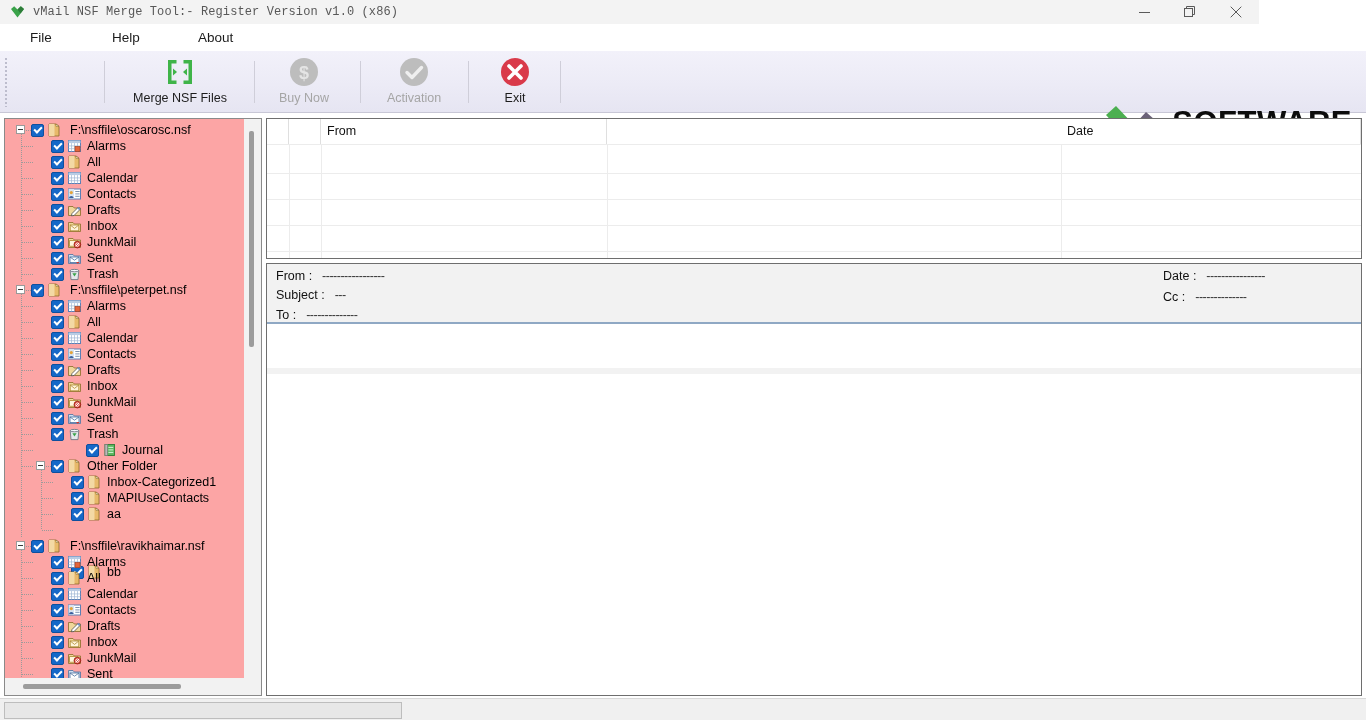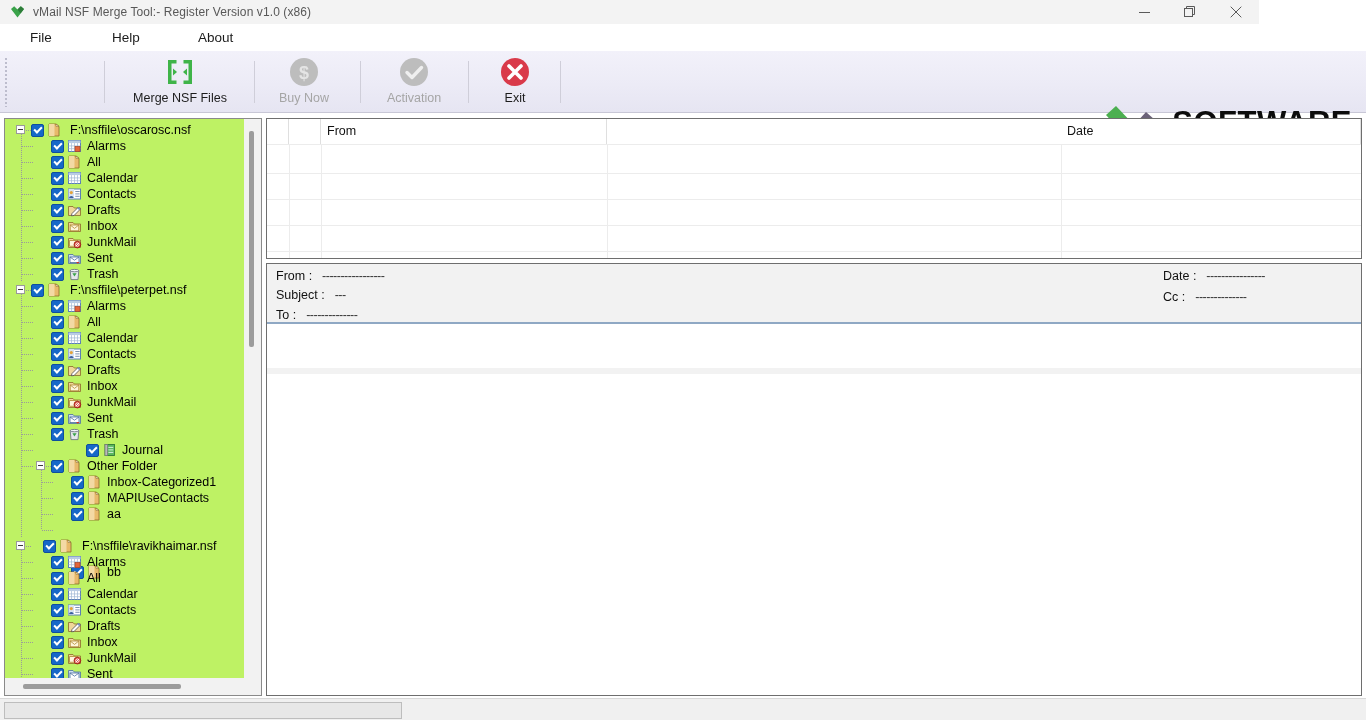--- a/index.html
+++ b/index.html
@@ -9,21 +9,21 @@
     overflow: hidden;
     background: #ffffff;
     font-family: "Liberation Sans", sans-serif;
     -webkit-font-smoothing: antialiased;
   }
 
   
   #titlebar {
     position: absolute; left: 0; top: 0; width: 1259px; height: 24px;
     background: #f3f3f3;
-    display: flex; align-items: center;
+    display: flex; align-items: center; font-family: Liberation Mono, monospace;
   }
   #app-icon {
     margin-left: 9px; width: 16px; height: 16px;
     display: flex; align-items: center; justify-content: center;
   }
   #title-text {
     margin-left: 8px; font-size: 12px; color: #585858;
     letter-spacing: .1px; white-space: nowrap;
   }
   .wctrl {
@@ -75,21 +75,21 @@
     letter-spacing: .5px; margin-left: 8px;
   }
 
   
   #tree-panel {
     position: absolute; left: 4px; top: 118px; width: 258px; height: 578px;
     background: #ffffff; border: 1px solid #8a8a8a;
   }
   #tree-inner {
     position: absolute; left: 0; top: 0; width: 239px; height: 559px;
-    overflow: hidden; background: #bef264;
+    overflow: hidden; background: #fca5a5;
   }
   .tnode {
     position: absolute; height: 16px; display: flex; align-items: center;
     white-space: nowrap;
   }
   .tlabel { font-size: 12.5px; color: #000; margin-left: 5px; }
   .tlabel.root { margin-left: 8px; }
   .cbox {
     width: 13px; height: 13px; background: #1668c8;
     border: 1px solid #0e4f9e; border-radius: 2px;
@@ -591,21 +591,21 @@
         <div class="cbox"></div>
         <span class="ico" style="margin-left: 3px;"><svg width="15" height="14" viewBox="0 0 15 14">
             <path d="M2 1 H9 L12 3.4 V13 H2 Z" fill="#e8b96a" stroke="#8a6a28" stroke-width="0.8"></path>
             <path d="M2 1 H7.5 V13 H2 Z" fill="#f3d9a4"></path>
             <path d="M9 1 L12 3.4 H9 Z" fill="#fff8e6" stroke="#8a6a28" stroke-width="0.6"></path>
           </svg></span>
         <span class="tlabel">bb</span>
       </div>
       <div class="expander" style="left: 11px; top: 422px;"></div>
       <div class="hline" style="left: 21px; top: 427px; width: 6px;"></div>
-      <div class="tnode" style="left: 38px; top: 419px; justify-content: flex-end;">
+      <div class="tnode" style="left: 26px; top: 419px; justify-content: flex-end;">
         <div class="cbox"></div>
         <span class="ico" style="margin-left: 3px;"><svg width="15" height="14" viewBox="0 0 15 14">
             <path d="M2 1 H9 L12 3.4 V13 H2 Z" fill="#e8b96a" stroke="#8a6a28" stroke-width="0.8"></path>
             <path d="M2 1 H7.5 V13 H2 Z" fill="#f3d9a4"></path>
             <path d="M9 1 L12 3.4 H9 Z" fill="#fff8e6" stroke="#8a6a28" stroke-width="0.6"></path>
           </svg></span>
         <span class="tlabel root">F:\nsffile\ravikhaimar.nsf</span>
       </div>
       <div class="hline" style="left: 17px; top: 443px; width: 12px;"></div>
       <div class="tnode" style="left: 46px; top: 435px;">

